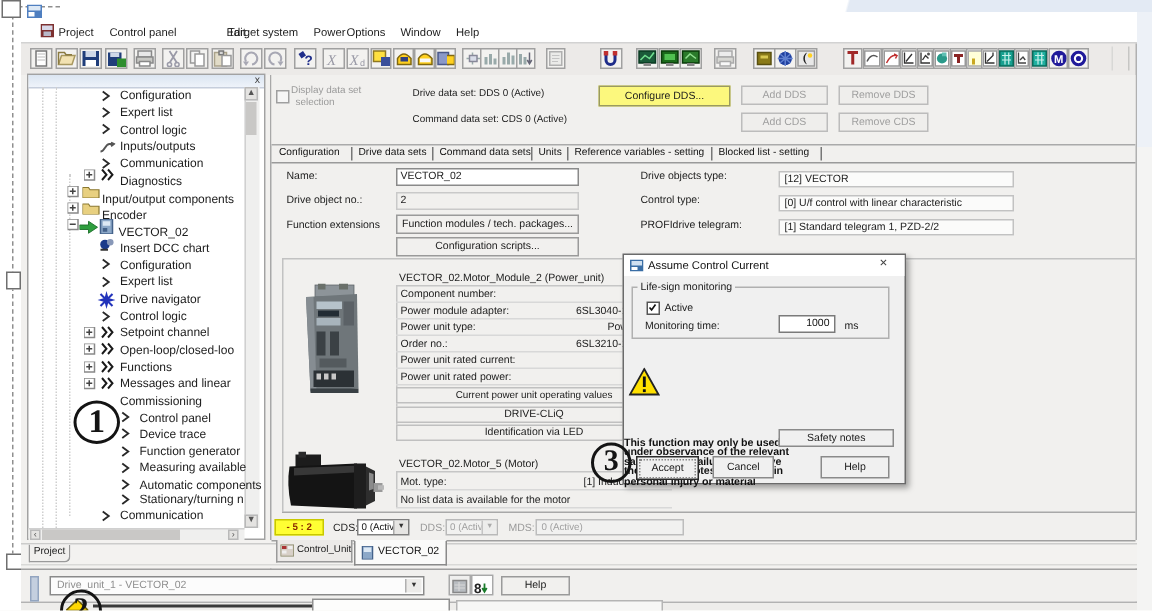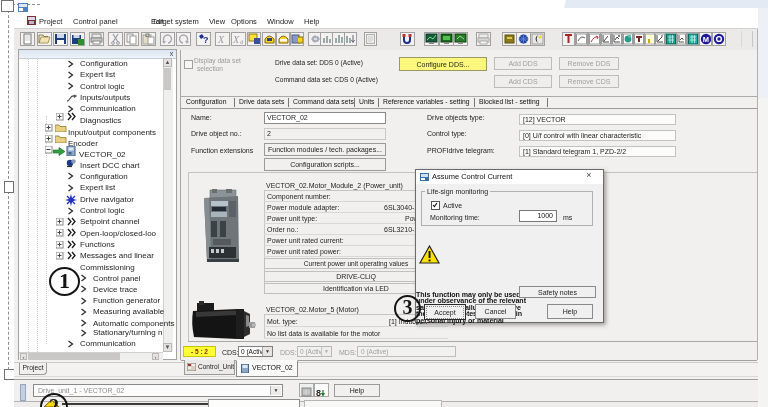--- a/index.html
+++ b/index.html
@@ -38,21 +38,21 @@
 
 <svg class="a" style="left:27px;top:16px" width="9" height="9">
       <rect width="9" height="9" fill="#7d3030"></rect>
       <rect x="1" y="1" width="7" height="3" fill="#d8d8e8"></rect>
       <rect x="2" y="5" width="5" height="3" fill="#b8b8c8"></rect>
     </svg>
 <div class="a t7" style="left:39px;top:17px;font-size:7.5px;">Project</div>
 <div class="a t7" style="left:73px;top:17px;font-size:7.5px;">Control panel</div>
 <div class="a t7" style="left:131px;top:17px;font-size:7.5px;margin-left:20px;">Edit</div>
 <div class="a t7" style="left:152px;top:17px;font-size:7.5px;">Target system</div>
-<div class="a t7" style="left:209px;top:17px;font-size:7.5px;">View</div>
+<div class="a t7" style="left:209px;top:17px;font-size:7.5px;">Power</div>
 <div class="a t7" style="left:231px;top:17px;font-size:7.5px;">Options</div>
 <div class="a t7" style="left:267px;top:17px;font-size:7.5px;">Window</div>
 <div class="a t7" style="left:304px;top:17px;font-size:7.5px;">Help</div>
 
 <div class="a" style="left:14px;top:28px;width:744px;height:21px;background:#eceae8;border-top:1px solid #d2d2d2;border-bottom:1px solid #c0c0c0;"></div>
 <div id="toolbar">
 <div class="a" style="left:752px;top:31px;width:1px;height:16px;background:#c6c6c4;"></div>
 <div class="a" style="left:741px;top:31px;width:1px;height:16px;background:#d8d8d6;"></div>
 <span class="tb" style="left:20px;"><svg width="13" height="12">
           <rect x="3" y="1" width="7" height="10" fill="#fff" stroke="#777"></rect>

